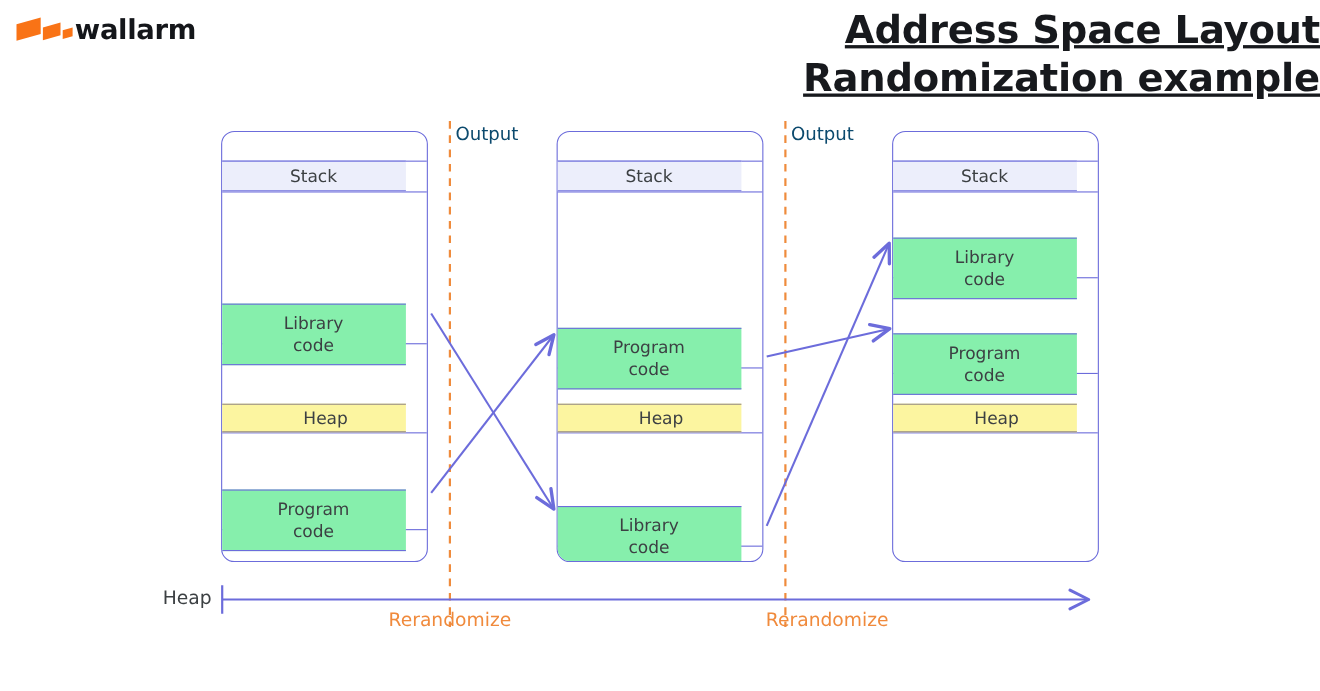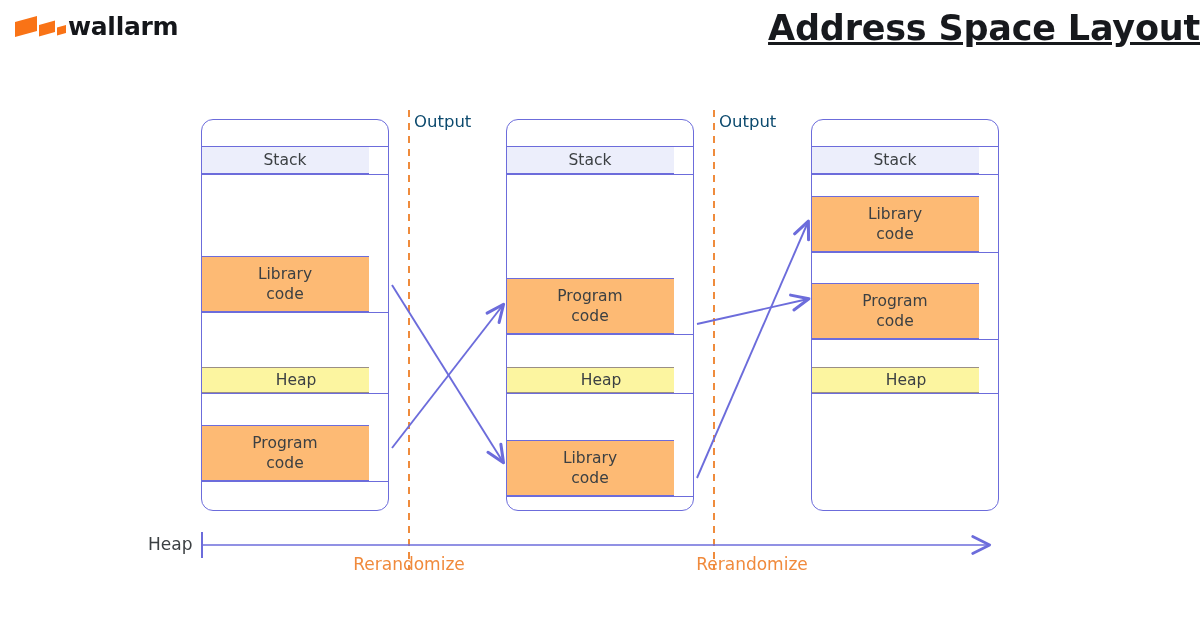--- a/index.html
+++ b/index.html
@@ -95,23 +95,24 @@
     text-align: center;
   }
   .band .l2 { display: block; }
 
   .band.stack {
     background: #eceefb;
     border-top: 1.5px solid #6c6cdb;
     border-bottom: 1.5px solid #6c6cdb;
   }
   .band.code {
-    background: #fdba74;
+    background: #86efac;
     border-top: 1.5px solid #6c6cdb;
     border-bottom: 1.5px solid #6c6cdb;
+    margin-top: 20px;
   }
   .band.heap {
     background: #fcf5a0;
     border-top: 1.5px solid #9a8f86;
     border-bottom: 1.5px solid #9a8f86;
     padding-left: 22px;
   }
 
   
   .rule {
@@ -160,20 +161,21 @@
   <svg class="brand-mark" width="54" height="28" viewBox="0 0 54 28" aria-hidden="true">
     <polygon points="1,9 23,3 23,18 1,24" fill="#f97316"></polygon>
     <polygon points="25,12 41,7.5 41,19 25,23.5" fill="#f97316"></polygon>
     <polygon points="43,14.5 52,12 52,20 43,22.5" fill="#f97316"></polygon>
   </svg>
   <span class="brand-name">wallarm</span>
 </div>
 
 <div class="title">
   <span class="ln">Address Space Layout</span>
+  <span class="ln">Randomization example</span>
 </div>
 
 <div class="diagram">
 
   <svg class="svg-layer" viewBox="0 0 1200 628">
     <defs>
       <marker id="arrowOpen" markerWidth="12" markerHeight="12" refX="9.5" refY="5" orient="auto" markerUnits="strokeWidth">
         <path d="M1,1 L10,5 L1,9" fill="none" stroke="#6c6cdb" stroke-width="1.6" stroke-linecap="round" stroke-linejoin="round"></path>
       </marker>
       <marker id="arrowAxis" markerWidth="14" markerHeight="14" refX="10" refY="6" orient="auto" markerUnits="strokeWidth">

